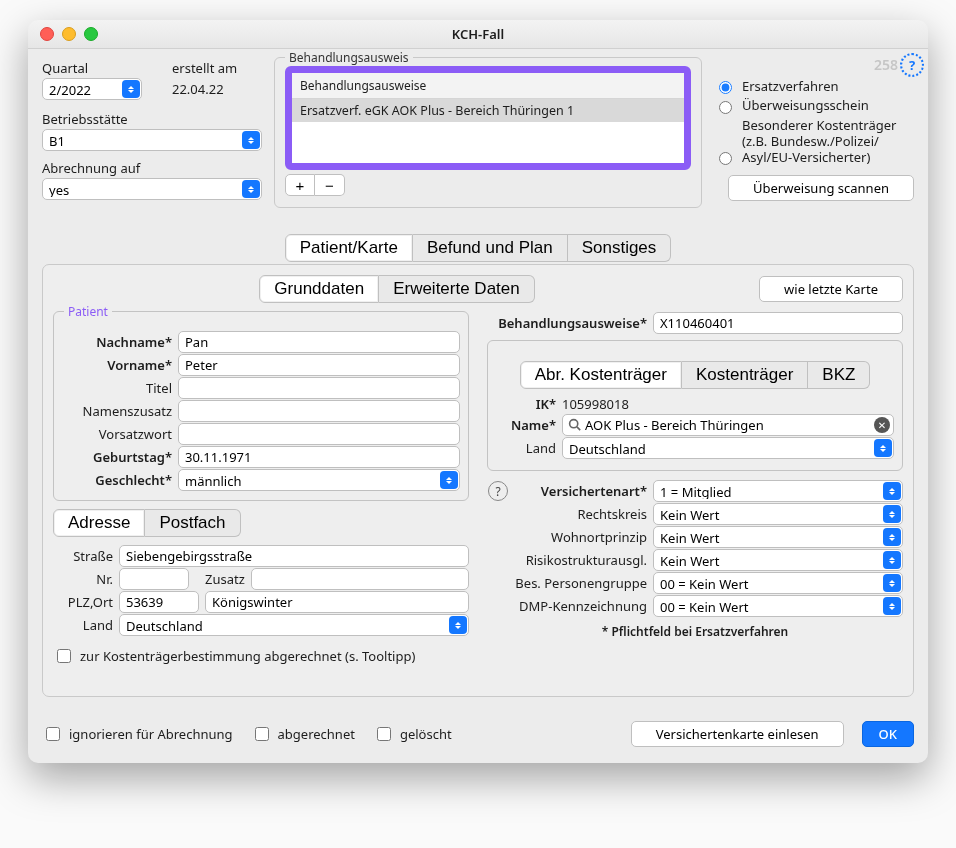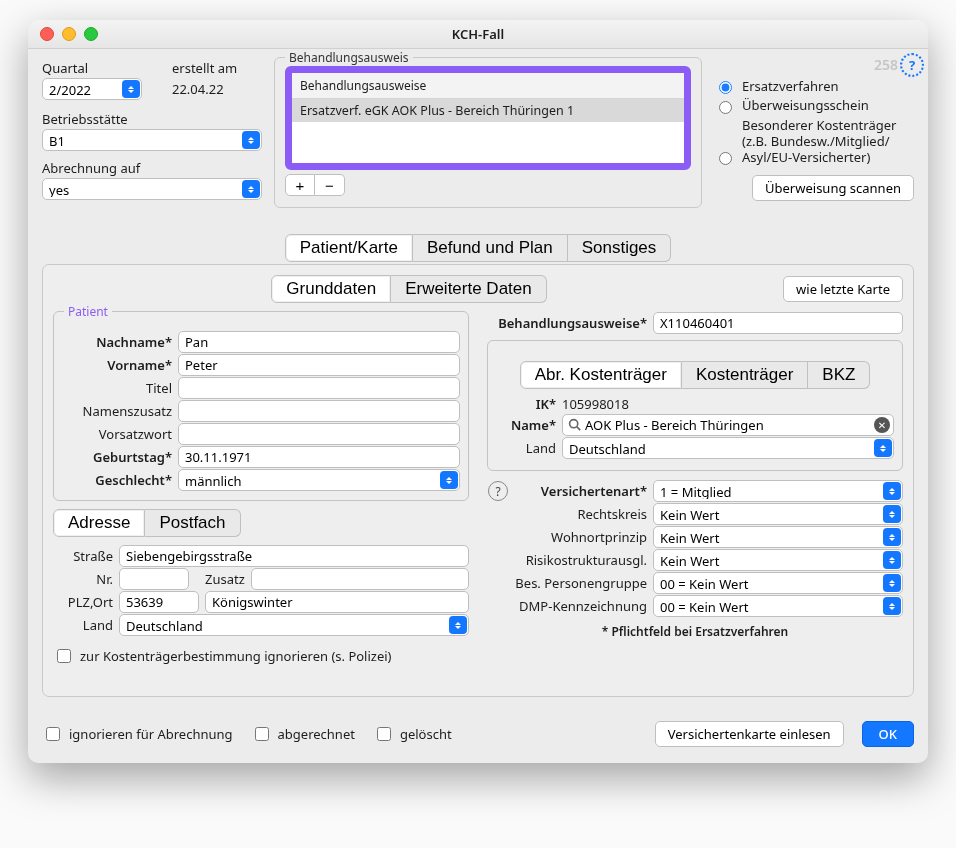--- a/index.html
+++ b/index.html
@@ -44,21 +44,21 @@
 .list-body{height:64px;overflow:auto;}
 .list-row{padding:3px 8px;font-size:12.5px;}
 .list-row.selected{background:#d9d9d9;}
 .list-buttons{display:flex;margin-top:4px;}
 .sqbtn{width:30px;height:22px;border:1px solid #bfbfbf;background:#fff;display:flex;align-items:center;justify-content:center;font-size:15px;border-radius:0;}
 .sqbtn:first-child{border-top-left-radius:5px;border-bottom-left-radius:5px;}
 .sqbtn:last-child{border-top-right-radius:5px;border-bottom-right-radius:5px;border-left:none;}
 .radios{width:200px;font-size:13px;}
 .radio{display:flex;align-items:flex-end;gap:7px;margin:3px 0;line-height:1.25;}
 .radio input{margin-top:2px;accent-color:var(--radio-blue);}
-.btn{border:1px solid #bfbfbf;background:#fff;border-radius:5px;padding:3px 12px;font-size:13px;font-family:inherit;}
+.btn{border:1px solid #bfbfbf;background:#fff;border-radius:5px;padding:3px 24px;font-size:13px;font-family:inherit;}
 .btn.primary{background:var(--blue);color:#fff;border-color:var(--blue2);padding:3px 16px;font-weight:500;}
 .main{background:var(--bg);padding:0 14px 14px 14px;}
 .tabs{display:flex;justify-content:center;gap:0;margin:12px 0 2px 0;}
 .tab{border:1px solid #c0c0c0;background:#e9e9e9;padding:3px 14px;font-size:17px;border-radius:0;}
 .tab.active{background:#fff;box-shadow:0 0 0 1px rgba(0,0,0,.06) inset;}
 .tab:first-child{border-top-left-radius:6px;border-bottom-left-radius:6px;}
 .tab:last-child{border-top-right-radius:6px;border-bottom-right-radius:6px;}
 .tab+.tab{border-left:none;}
 .subpanel{border:1px solid #c9c9c9;border-radius:7px;background:#eee;padding:8px 10px 30px 10px;position:relative;}
 .subtabs-row{display:flex;align-items:center;gap:18px;margin:2px 0 8px 0;}
@@ -165,21 +165,21 @@
           <span>Ersatzverfahren</span>
         </label>
         <label class="radio">
           <input type="radio" name="ba" style="">
           <span>Überweisungsschein</span>
         </label>
         <label class="radio">
           <input type="radio" name="ba" style="">
           <span>
             <span>Besonderer Kostenträger</span><br>
-            <span>(z.B. Bundesw./Mitglied/</span><br>
+            <span>(z.B. Bundesw./Polizei/</span><br>
             <span>Asyl/EU-Versicherter)</span>
           </span>
         </label>
         <div style="text-align:right;margin-top:10px;">
           <button class="btn">Überweisung scannen</button>
         </div>
       </div>
     </div>
   </div>
 
@@ -266,21 +266,21 @@
           </div>
           <div class="formrow">
               <span class="flabel" style="width:60px;">Land</span>
               <span class="fin">
             <div class="select-wrap"><select><option>Deutschland</option></select><span class="chev"></span></div>
           </span>
             </div>
 
           <label class="check">
             <input type="checkbox" style="">
-            <span>zur Kostenträgerbestimmung ignorieren (s. Polizei)</span>
+            <span>zur Kostenträgerbestimmung abgerechnet (s. Tooltipp)</span>
           </label>
         </div>
 
         <div class="col">
           <div class="formrow">
               <span class="flabel bold" style="width:160px;">Behandlungsausweise*</span>
               <span class="fin"><input type="text" value="X110460401" style=""></span>
             </div>
 
           <div class="ik-box">

